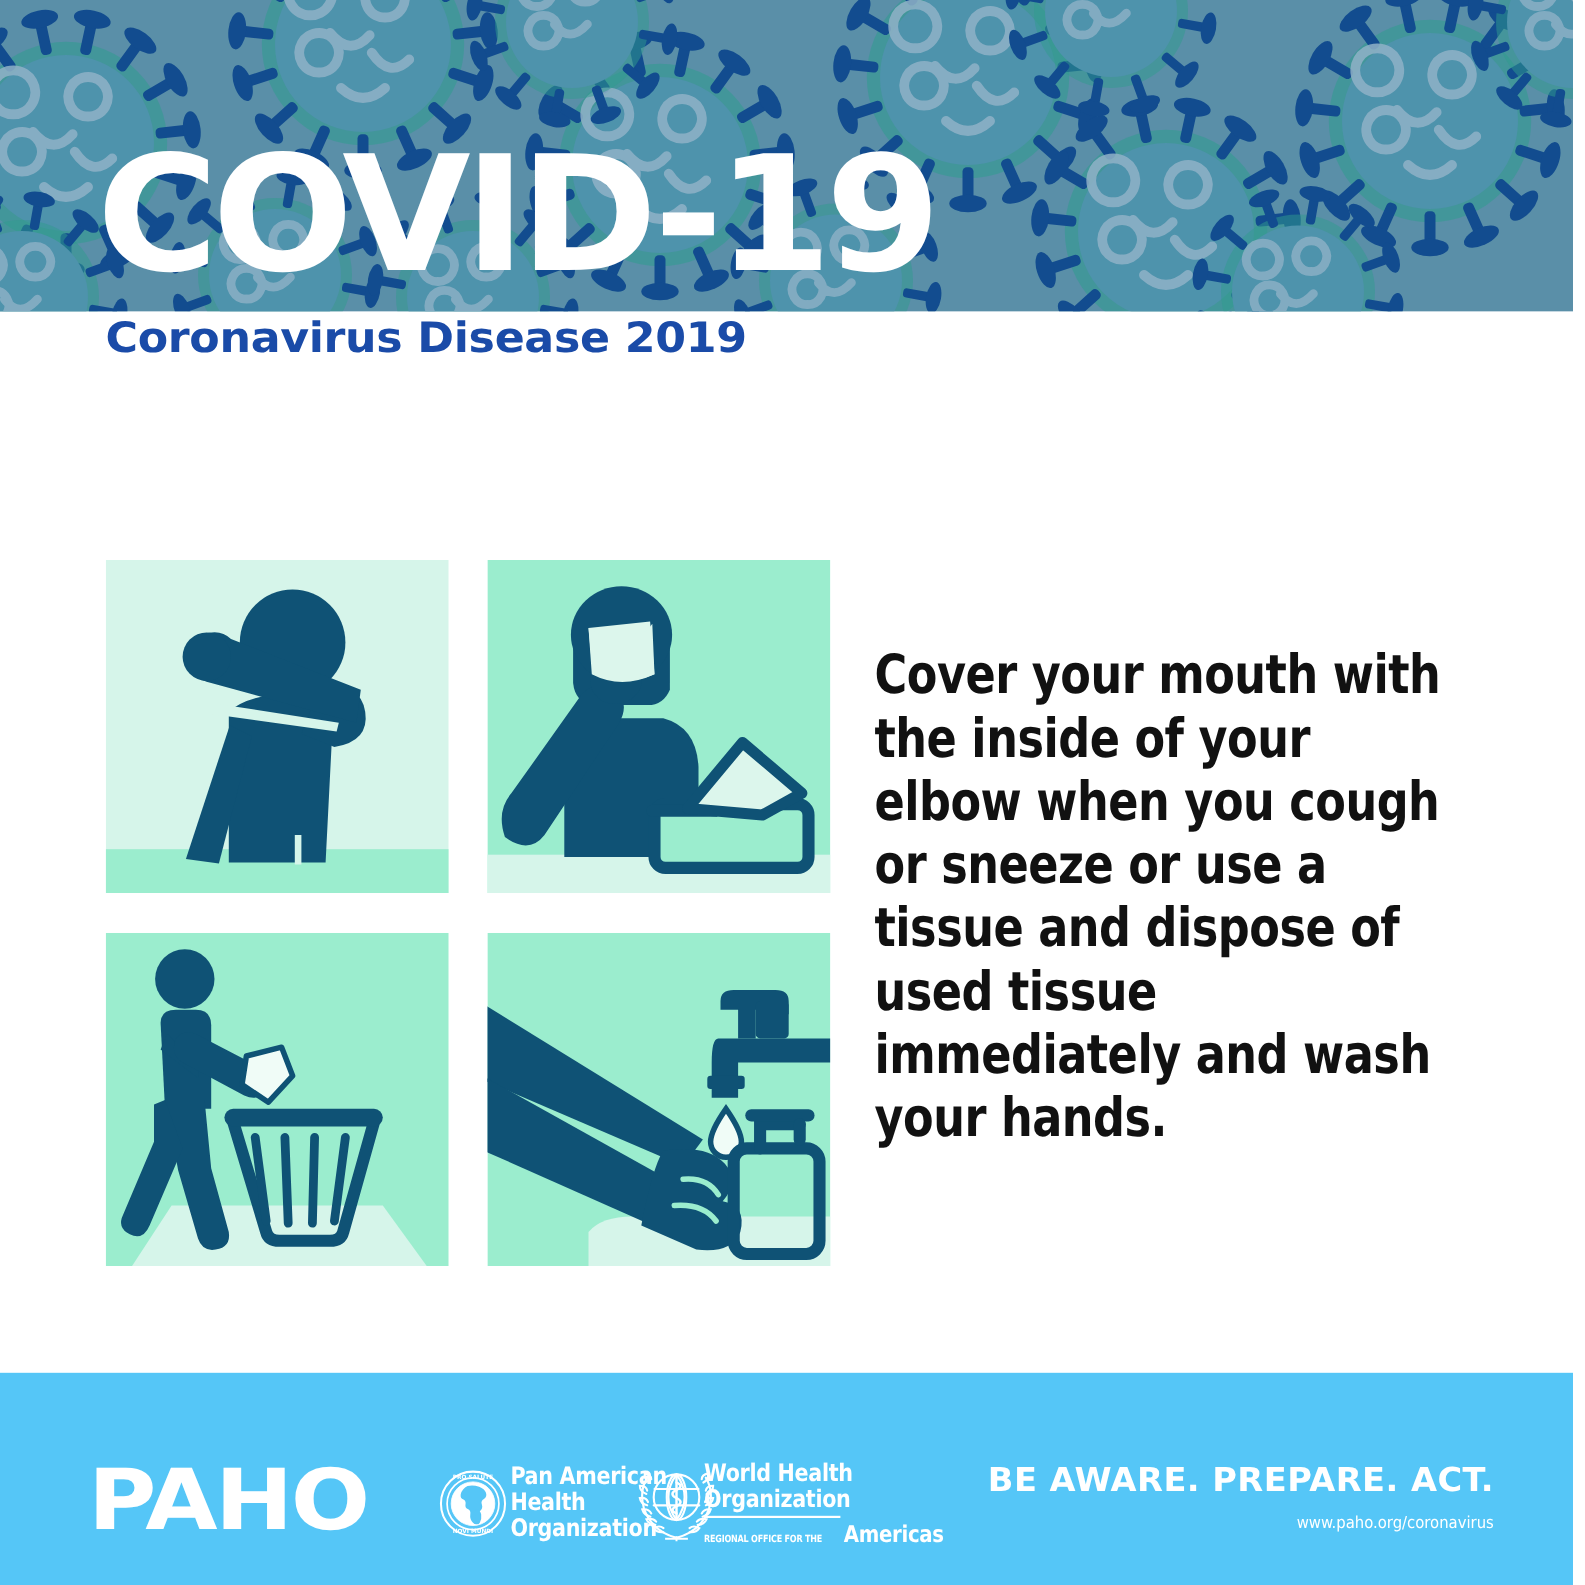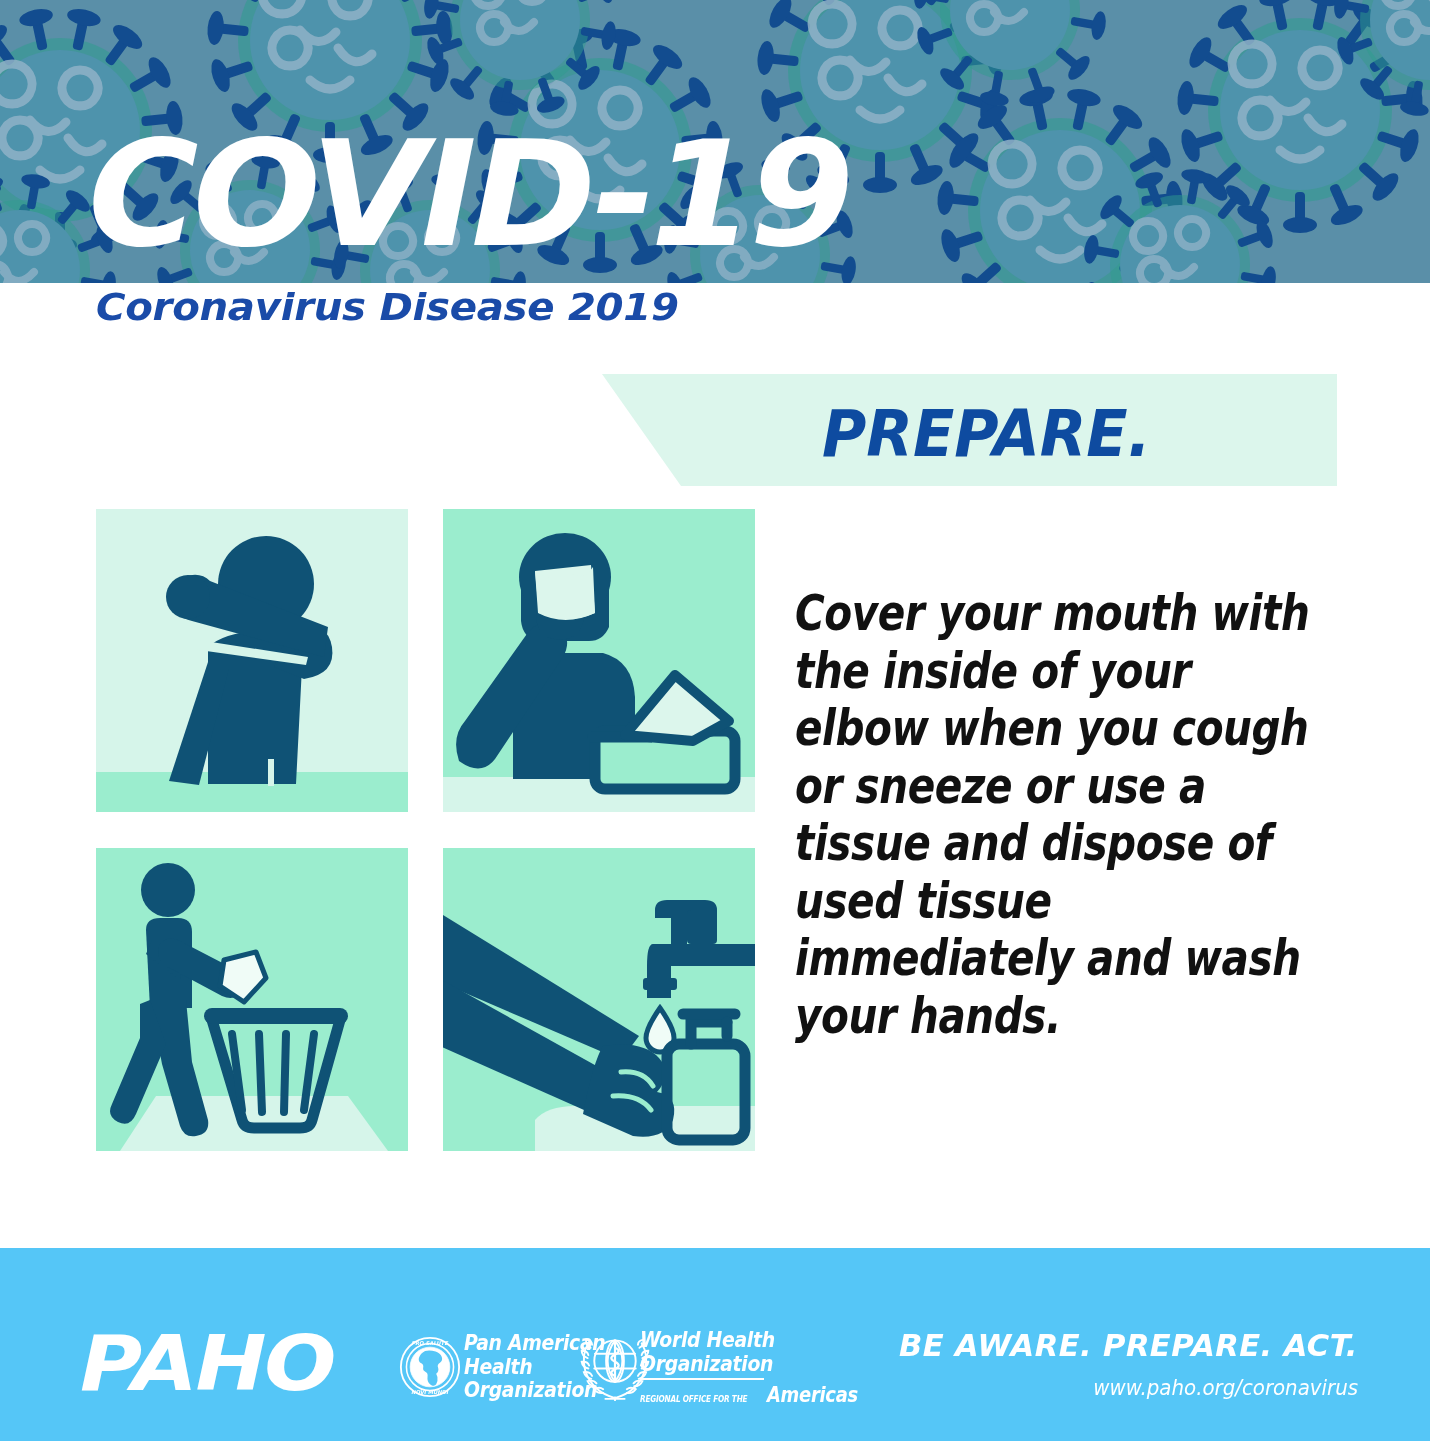--- a/index.html
+++ b/index.html
@@ -10,21 +10,20 @@
     width: 1441px; height: 1441px;
     font-family: "Liberation Sans", sans-serif;
     overflow: hidden;
     position: relative;
   }
   .poster {
     position: absolute; inset: 0;
     width: 1430px; height: 1441px;
     background: #ffffff;
     overflow: hidden;
-    font-style: italic;
   }
 
   
   .header-band {
     position: absolute;
     left: 0; top: 0;
     width: 1441px; height: 283px;
     background: #5A8FA8;
     overflow: hidden;
   }
@@ -217,21 +216,21 @@
     letter-spacing: 0.4px;
     text-align: right;
     white-space: nowrap;
     transform: scaleX(1.02);
     transform-origin: right top;
   }
   .footer-url {
     position: absolute;
     right: 72px; top: 1375px;
     font-family: "DejaVu Sans Condensed", "DejaVu Sans", sans-serif;
-    font-size: 22px;
+    font-size: 15px;
     font-weight: 400;
     color: #ffffff;
     text-align: right;
     white-space: nowrap;
     letter-spacing: 0px;
   }
 </style>
 </head>
 <body>
 
@@ -307,24 +306,20 @@
       <use href="#virusB" transform="translate(1430,20)"></use>
       <use href="#virusB" transform="translate(20,270)"></use>
       <use href="#virusB" transform="translate(430,270)"></use>
     </svg>
   </div>
 
   <div class="covid-title">COVID-19</div>
 
   <div class="covid-subtitle">Coronavirus Disease 2019</div>
 
-  <div class="prepare-banner">
-    <div class="shape"></div>
-    <div class="prepare-label">PREPARE.</div>
-  </div>
 
   <div class="pictogram-grid">
 
     <div class="panel p0">
       <svg viewBox="0 0 312 303">
         <rect x="0" y="0" width="312" height="303" fill="#D6F5EA"></rect>
         <rect x="0" y="263" width="312" height="40" fill="#9BEDCE"></rect>
         <g fill="#0F5275">
 
           <circle cx="170" cy="75" r="48"></circle>

